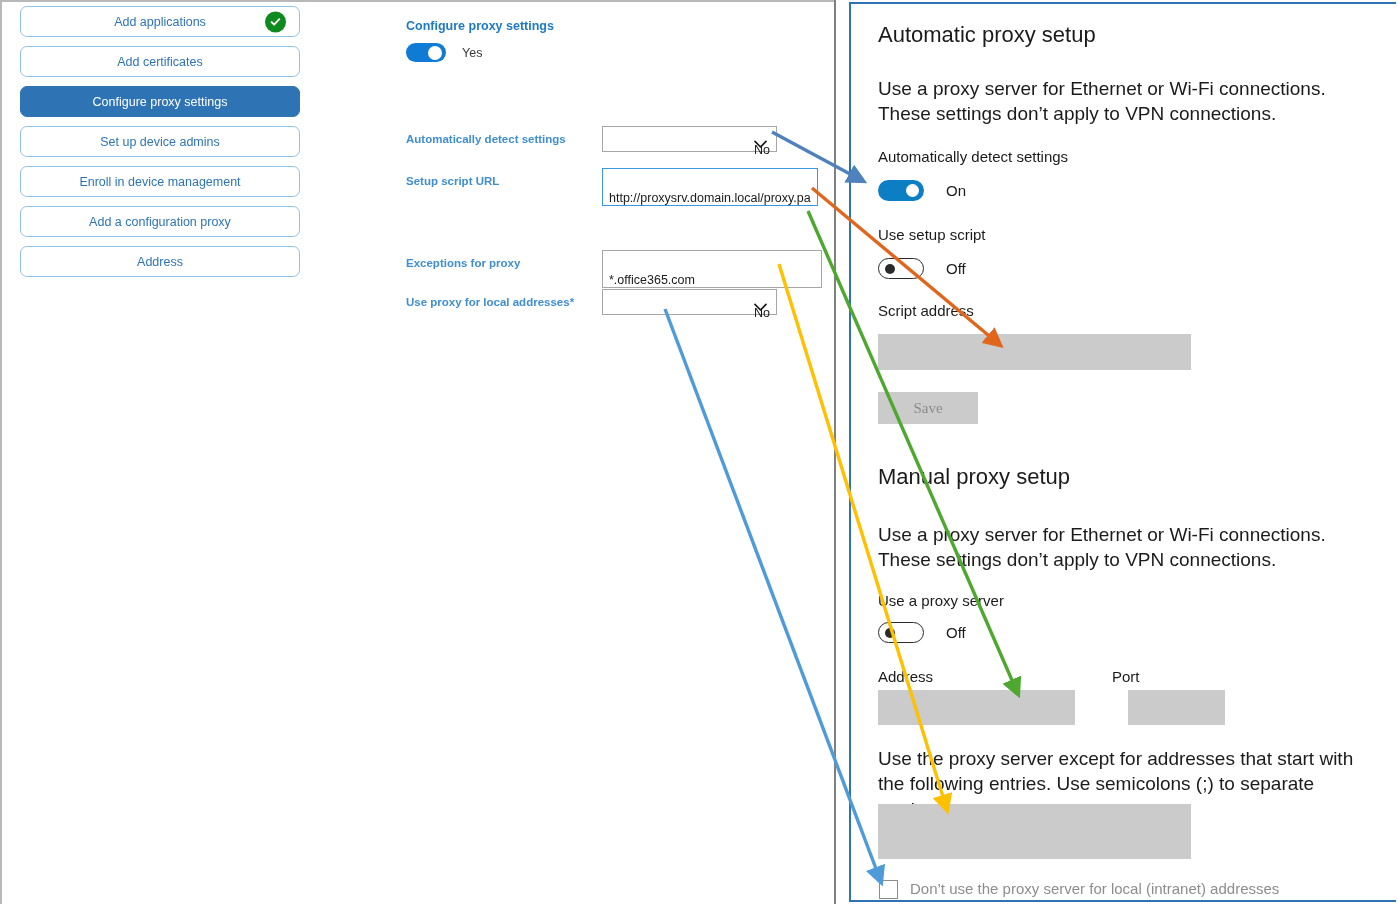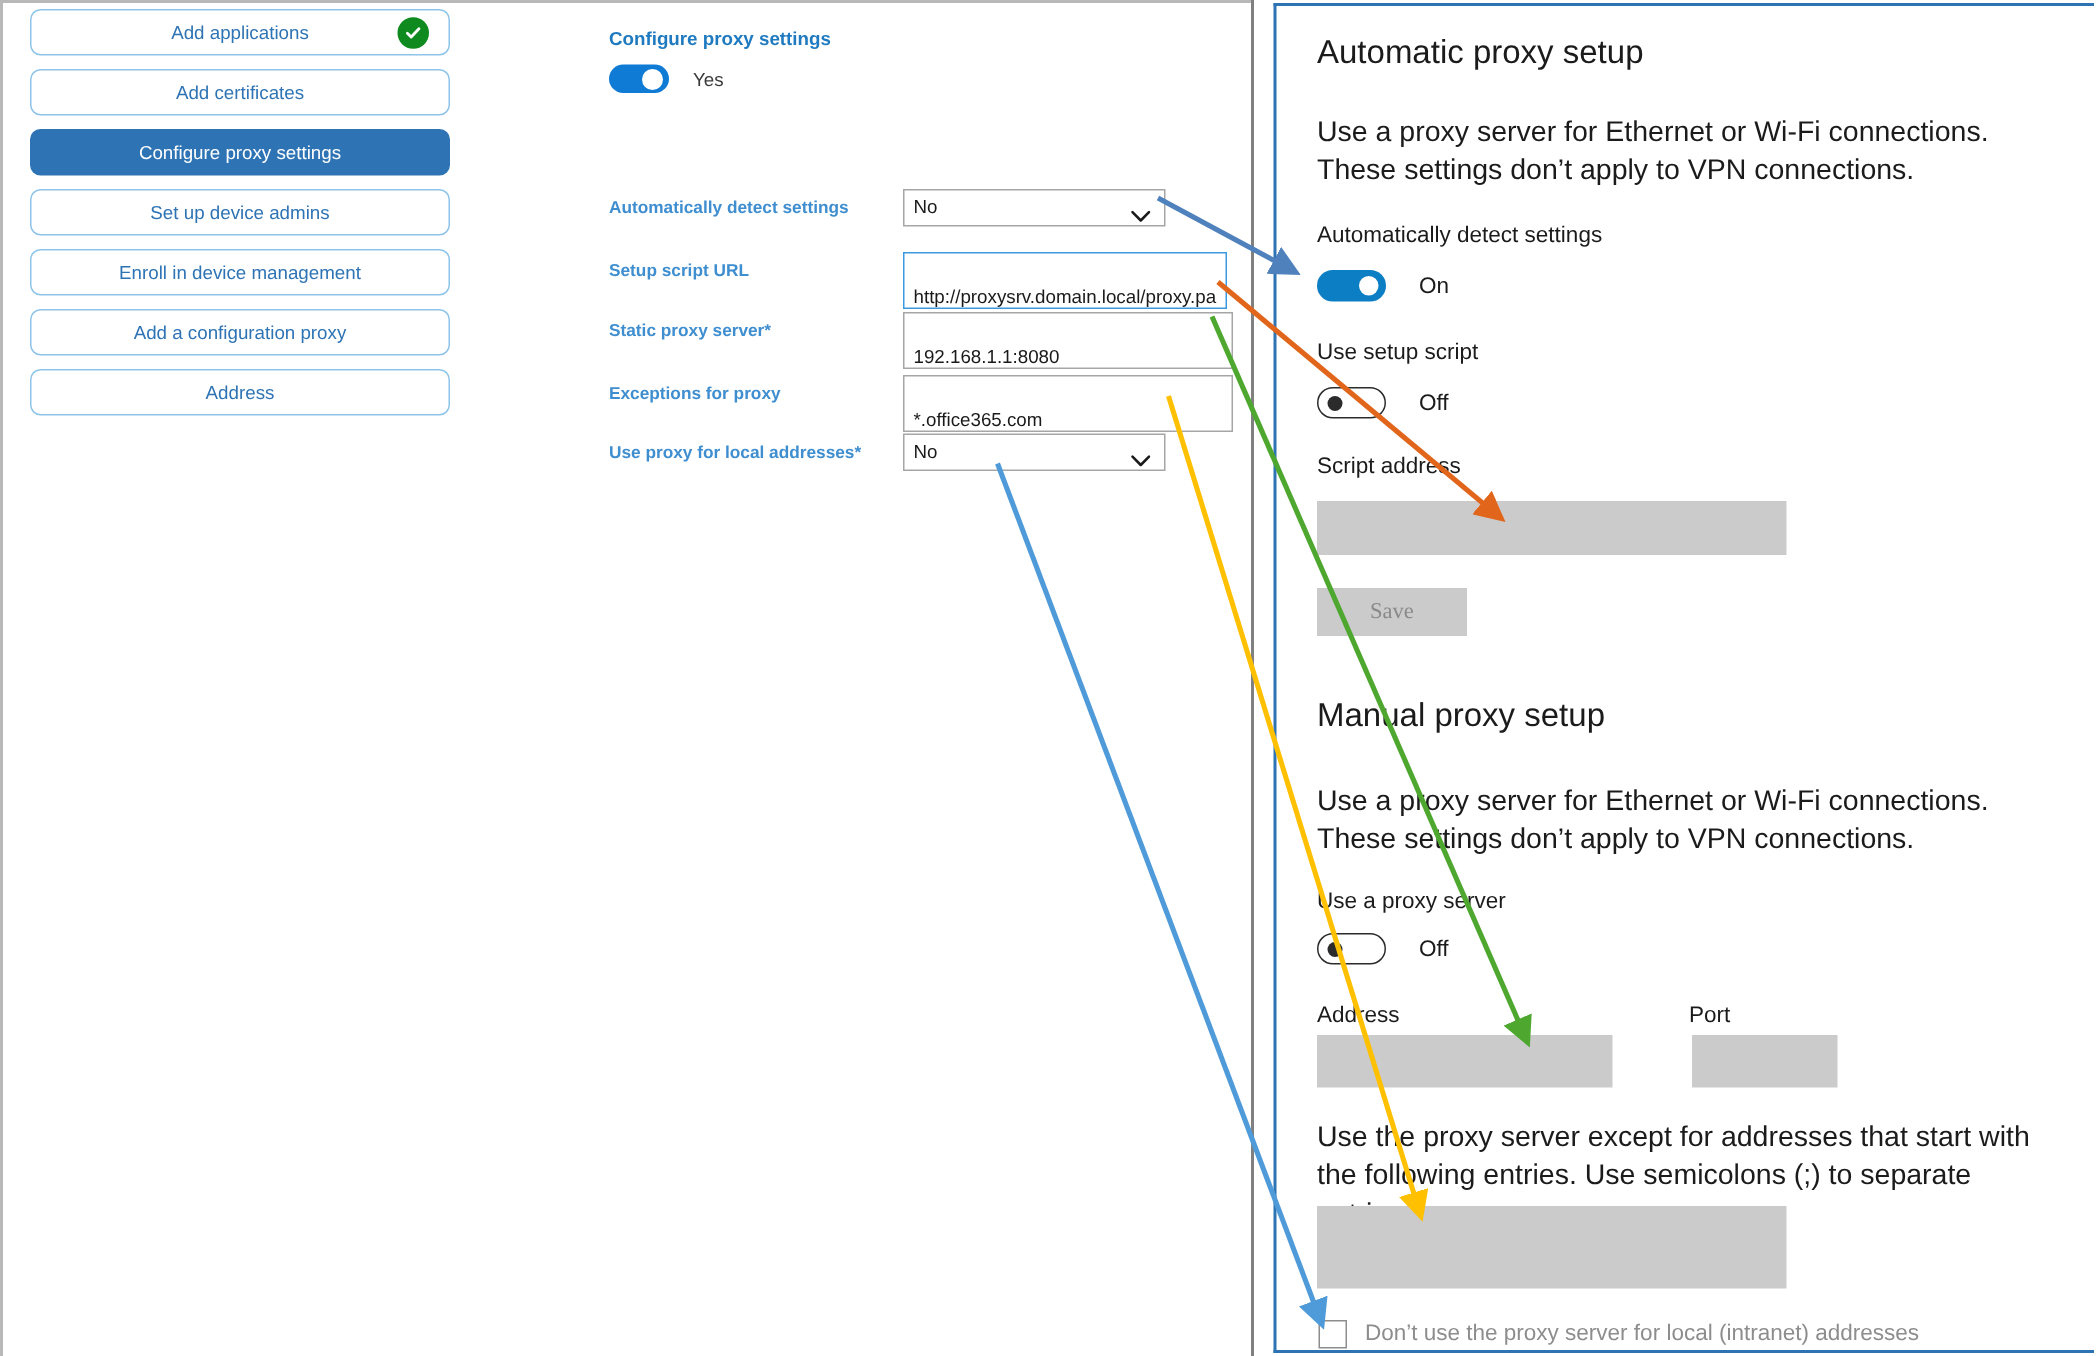--- a/index.html
+++ b/index.html
@@ -63,21 +63,21 @@
   .fctl{position:absolute;left:196px;top:0;}
   .inp{
     box-sizing:border-box;height:25px;border:1px solid #a6a6a6;background:#fff;
     font-size:12.5px;color:#1a1a1a;line-height:23px;padding:18px 6px;
     font-family:"Liberation Sans","DejaVu Sans",sans-serif;
     white-space:nowrap;overflow:hidden;
   }
   .inp.focus{border:1.6px solid #3b99e0;}
   .sel{
     box-sizing:border-box;width:175px;height:25px;border:1px solid #a6a6a6;background:#fff;
-    font-size:12.5px;color:#1a1a1a;line-height:23px;padding:0 6px;position:relative;
+    font-size:12.5px;color:#1a1a1a;line-height:23px;padding:12px 6px;position:relative;text-align:right;
   }
   .sel .chev{position:absolute;right:9px;top:7px;}
 
   
   .win-panel{
     position:absolute;left:849px;top:2px;width:547px;height:900px;
     box-sizing:border-box;border:2px solid #2e74b5;border-right:none;
     background:#ffffff;overflow:hidden;
   }
   .win-inner{position:absolute;left:27px;top:0;width:520px;}
@@ -182,26 +182,20 @@
       </div>
     </div>
 
     <div class="frow" style="top:168px;">
       <span class="flabel">Setup script URL</span>
       <div class="fctl">
         <div class="inp focus" style="width:216px;">http://proxysrv.domain.local/proxy.pa</div>
       </div>
     </div>
 
-    <div class="frow" style="top:208px;">
-      <span class="flabel"><span>Static proxy server</span><span class="req">*</span></span>
-      <div class="fctl">
-        <div class="inp" style="width:220px;">192.168.1.1:8080</div>
-      </div>
-    </div>
 
     <div class="frow" style="top:250px;">
       <span class="flabel">Exceptions for proxy</span>
       <div class="fctl">
         <div class="inp" style="width:220px;">*.office365.com</div>
       </div>
     </div>
 
     <div class="frow" style="top:289px;">
       <span class="flabel"><span>Use proxy for local addresses</span><span class="req">*</span></span>
@@ -259,21 +253,21 @@
       <div class="w-togrow" style="top:618px;left:0;">
         <span class="wsw-off">
             <span class="k"></span>
           </span>
         <span class="wlab">Off</span>
       </div>
 
       <span class="w-lab" style="top:664px;left:0;">Address</span>
       <div class="w-field" style="top:686px;left:0;width:197px;height:35px;"></div>
 
-      <span class="w-lab" style="top:664px;left:248px;">Port</span>
+      <span class="w-lab" style="top:664px;left:234px;">Port</span>
       <div class="w-field" style="top:686px;left:250px;width:97px;height:35px;"></div>
 
       <p class="w-p" style="top:742px;left:0;">Use the proxy server except for addresses that start with the following entries. Use semicolons (;) to separate entries.</p>
 
       <div class="w-field" style="top:800px;left:0;width:313px;height:55px;"></div>
 
       <div class="w-chk" style="top:876px;left:1px;"></div>
       <span class="w-chklab" style="top:876px;left:32px;">Don’t use the proxy server for local (intranet) addresses</span>
 
     </div>

